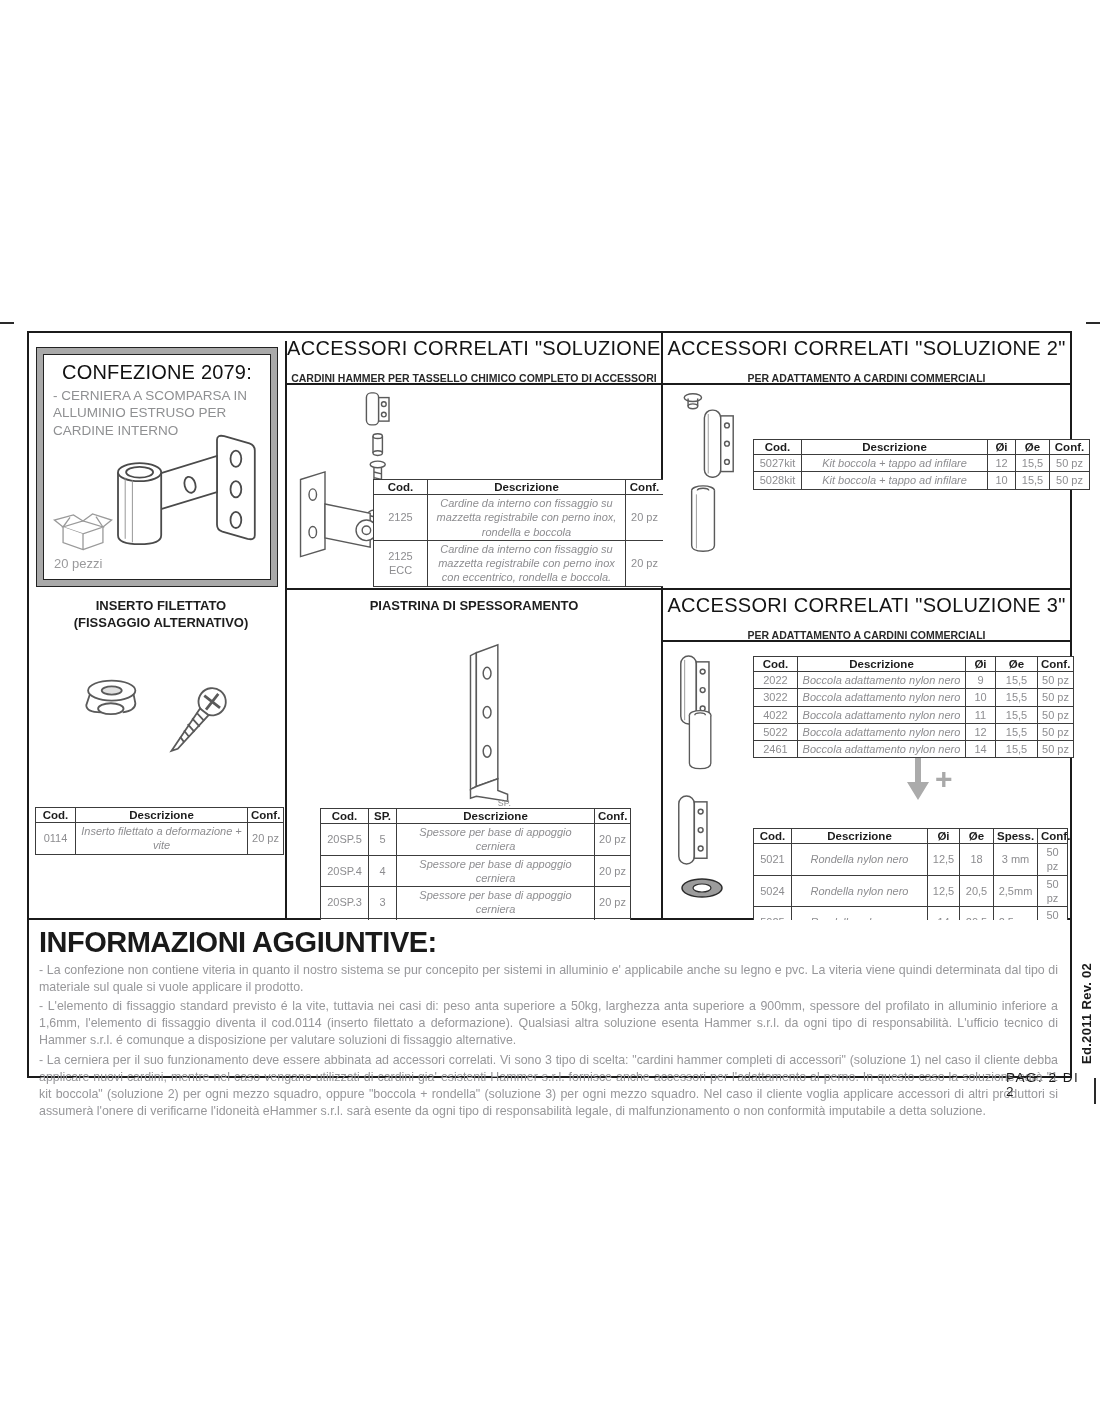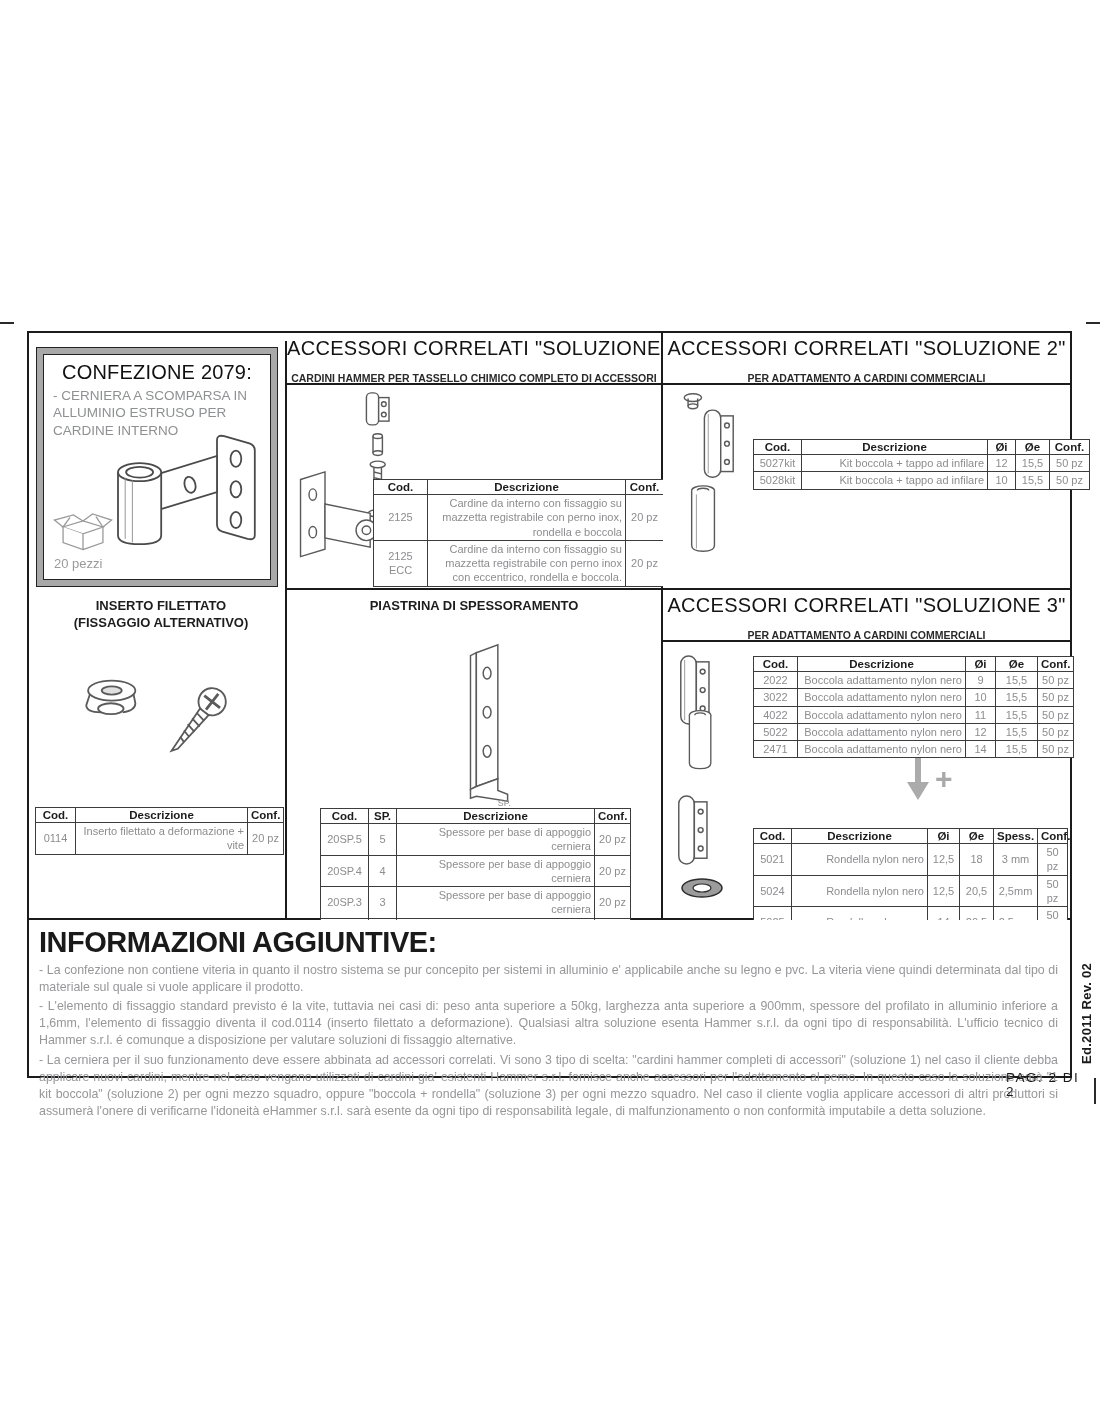--- a/index.html
+++ b/index.html
@@ -7,21 +7,21 @@
   .frame{position:absolute;left:27px;top:331px;width:1041px;height:743px;border:2px solid #1b1b1b;background:#fff;}
   .panel{position:absolute;box-sizing:border-box;background:#fff;}
   .br{border-right:2px solid #1b1b1b;}
   .bb{border-bottom:2px solid #1b1b1b;}
   .band{border-bottom:2px solid #1b1b1b;text-align:center;padding-top:2px;height:52px;box-sizing:border-box;}
   .band .ttl{font-size:20px;color:#141414;letter-spacing:0.3px;margin:2px 0 0 0;font-weight:normal;white-space:nowrap;}
   .band .sub{font-size:10.5px;font-weight:bold;color:#2a2a2a;margin-top:12px;}
   table{border-collapse:collapse;background:#fff;font-size:11px;color:#8d8d90;position:absolute;table-layout:fixed;}
   th{color:#1c1c1c;font-weight:bold;border:1px solid #3c3c3c;padding:1px 3px;font-size:11.5px;}
   td{border:1px solid #3c3c3c;padding:1px 3px;text-align:center;line-height:1.3;}
-  td.tl{text-align:right;}
+  td.tl{text-align:center;font-style:italic;}
   .sec-title{font-size:13px;font-weight:bold;color:#1d1d1d;text-align:center;margin-top:8px;line-height:1.3;padding-left:8px;}
   .sec-title-thin{font-size:13px;color:#1d1d1d;text-align:center;margin-top:8px;font-weight:bold;}
   .photo-frame{position:absolute;left:7px;top:6px;width:242px;height:240px;border:1px solid #222;background:#a9a9a9;padding:6px;box-sizing:border-box;}
   .photo-inner{border:1px solid #222;background:#fff;width:100%;height:100%;box-sizing:border-box;position:relative;padding:6px 9px;}
   .conf-title{font-size:20px;color:#111;text-align:center;letter-spacing:0.2px;}
   .conf-desc{font-size:13.5px;color:#8f9092;line-height:1.28;margin-top:3px;}
   .qty{position:absolute;left:10px;bottom:8px;font-size:13px;color:#9a9a9c;}
   .info{padding:4px 12px 0 10px;}
   .info h1{font-family:"Liberation Sans",sans-serif;font-size:29px;font-weight:bold;color:#1a1a1a;margin:2px 0 3px 0;letter-spacing:-0.5px;}
   .info p{font-size:12.4px;color:#97979a;line-height:1.38;margin:0 0 2px 0;text-align:justify;}
@@ -332,21 +332,21 @@
             <td>50 pz</td>
           </tr>
           <tr>
             <td>5022</td>
             <td class="tl">Boccola adattamento nylon nero</td>
             <td>12</td>
             <td>15,5</td>
             <td>50 pz</td>
           </tr>
           <tr>
-            <td>2471</td>
+            <td>2461</td>
             <td class="tl">Boccola adattamento nylon nero</td>
             <td>14</td>
             <td>15,5</td>
             <td>50 pz</td>
           </tr>
         </tbody>
       </table>
 
     <svg class="abs" style="left:242px;top:168px;" width="26" height="44" viewBox="0 0 26 44">
       <path d="M10 0 L16 0 L16 24 L24 24 L13 42 L2 24 L10 24 Z" fill="#ababab"></path>

